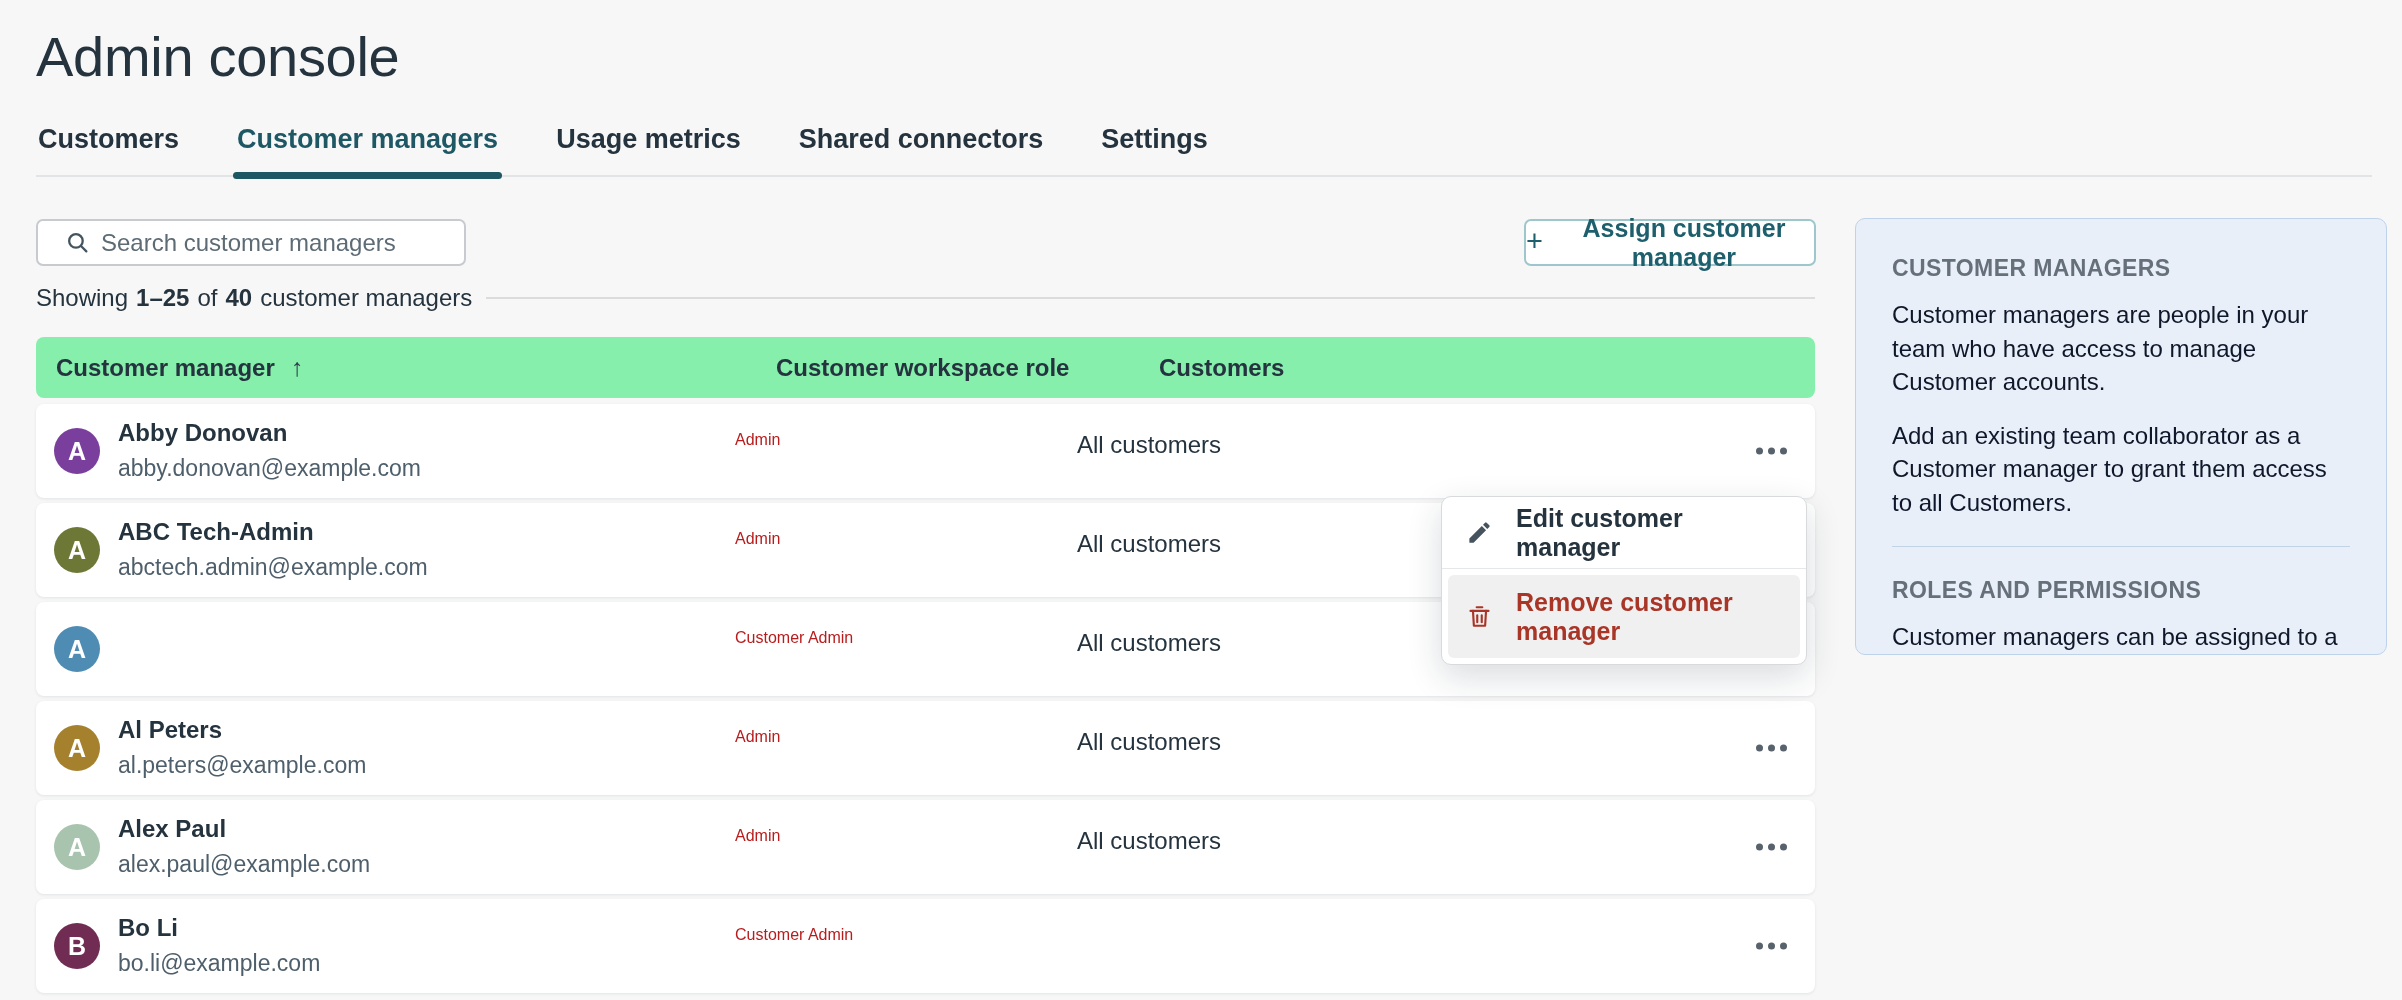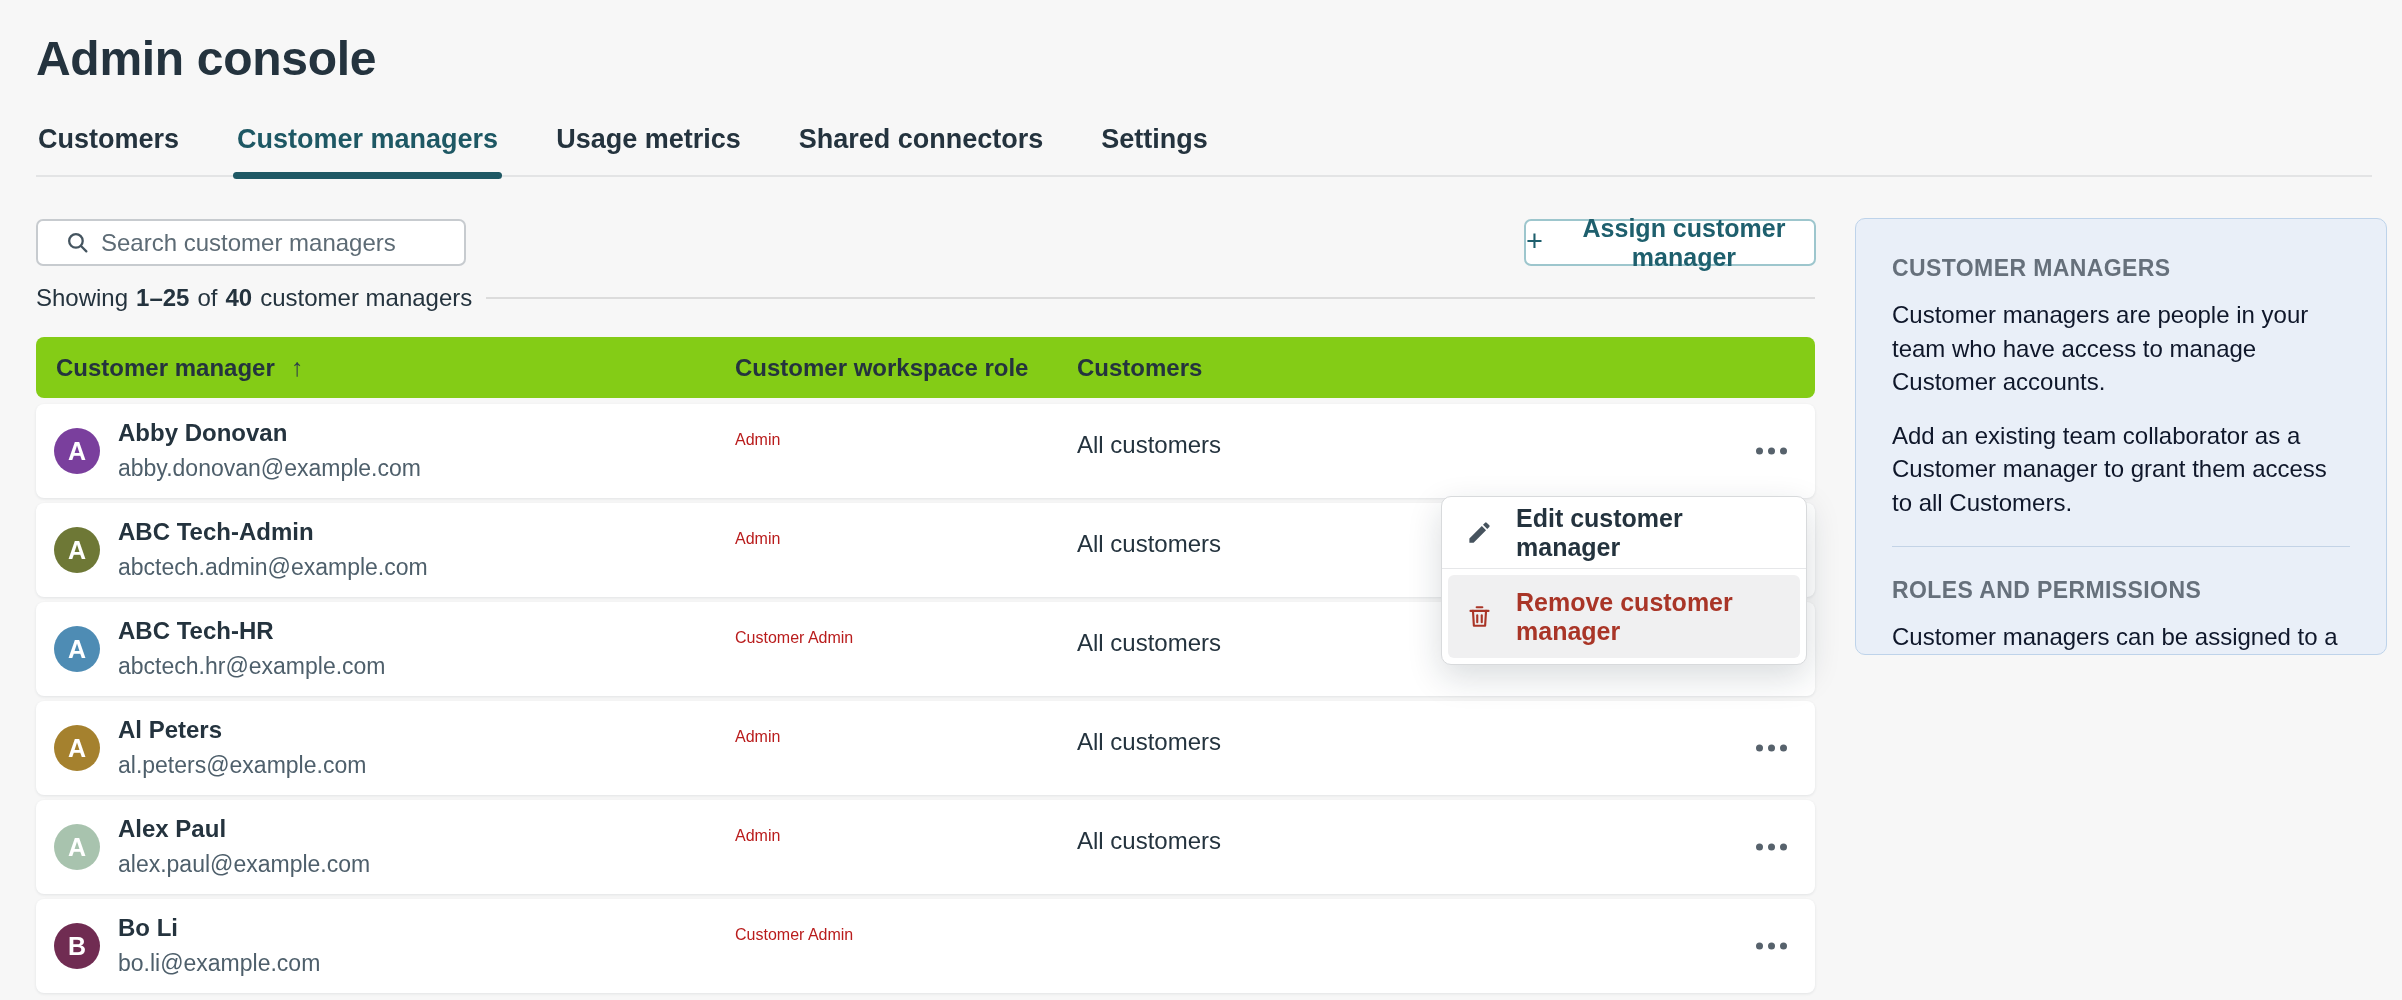--- a/index.html
+++ b/index.html
@@ -7,22 +7,22 @@
     width:2402px;height:1000px;overflow:hidden;
     background:#f7f7f7;
     font-family:"Liberation Sans", sans-serif;
     color:#24333e;
     -webkit-font-smoothing:antialiased;
   }
   .app{position:relative;width:2402px;height:1000px;}
 
   
   .page-title{
-    position:absolute;left:36px;top:31px;
-    font-size:48px;font-weight:700;color:#24333e;letter-spacing:-0.3px;
+    position:absolute;left:36px;top:24px;
+    font-size:56px;font-weight:400;color:#24333e;letter-spacing:-0.3px;
   }
 
   
   .tab-bar{
     position:absolute;left:36px;top:124px;right:30px;
     display:flex;gap:54px;
     border-bottom:2px solid #e3e4e5;
   }
   .tab{
     position:relative;
@@ -64,23 +64,23 @@
     position:absolute;left:36px;top:283px;width:1779px;height:30px;
     display:flex;align-items:center;font-size:24px;color:#24333e;
   }
   .summary-row .w{margin-right:8px;}
   .summary-row b{font-weight:700;}
   .summary-rule{flex:1;height:2px;background:#dcdcdc;margin-left:14px;}
 
   
   .table-header{
     position:absolute;left:36px;top:337px;width:1779px;height:61px;
-    background:#84cc16;border-radius:8px;
+    background:#86efac;border-radius:8px;
     display:grid;grid-template-columns:699px 342px 1fr;align-items:center;
-    font-size:24px;font-weight:700;color:#24333e;box-sizing:border-box;
+    font-size:24px;font-weight:700;color:#24333e;box-sizing:border-box;gap:41px;
   }
   .th-first{display:flex;align-items:center;gap:16px;padding-left:20px;}
   .sort-arrow{font-weight:400;font-size:25px;color:#2e3e4a;}
 
   .rows{
     position:absolute;left:36px;top:404px;width:1779px;
     display:flex;flex-direction:column;gap:5px;
   }
   .row{
     position:relative;height:94px;background:#fff;border-radius:8px;
@@ -220,24 +220,20 @@
     </div>
     <button class="kebab" aria-label="row actions">
       <i></i>
           <i></i>
           <i></i>
     </button>
   </div>
       <div class="row">
     <div class="cell-manager">
       <span class="avatar" style="background: rgb(78, 140, 180);">A</span>
-      <span>
-        <div class="nm">ABC Tech-HR</div>
-        <div class="em">abctech.hr@example.com</div>
-      </span>
     </div>
     <div class="cell-role">Customer Admin</div>
     <div class="cell-customers">
       <span>All customers</span>
     </div>
     <button class="kebab" aria-label="row actions">
       <i></i>
           <i></i>
           <i></i>
     </button>

